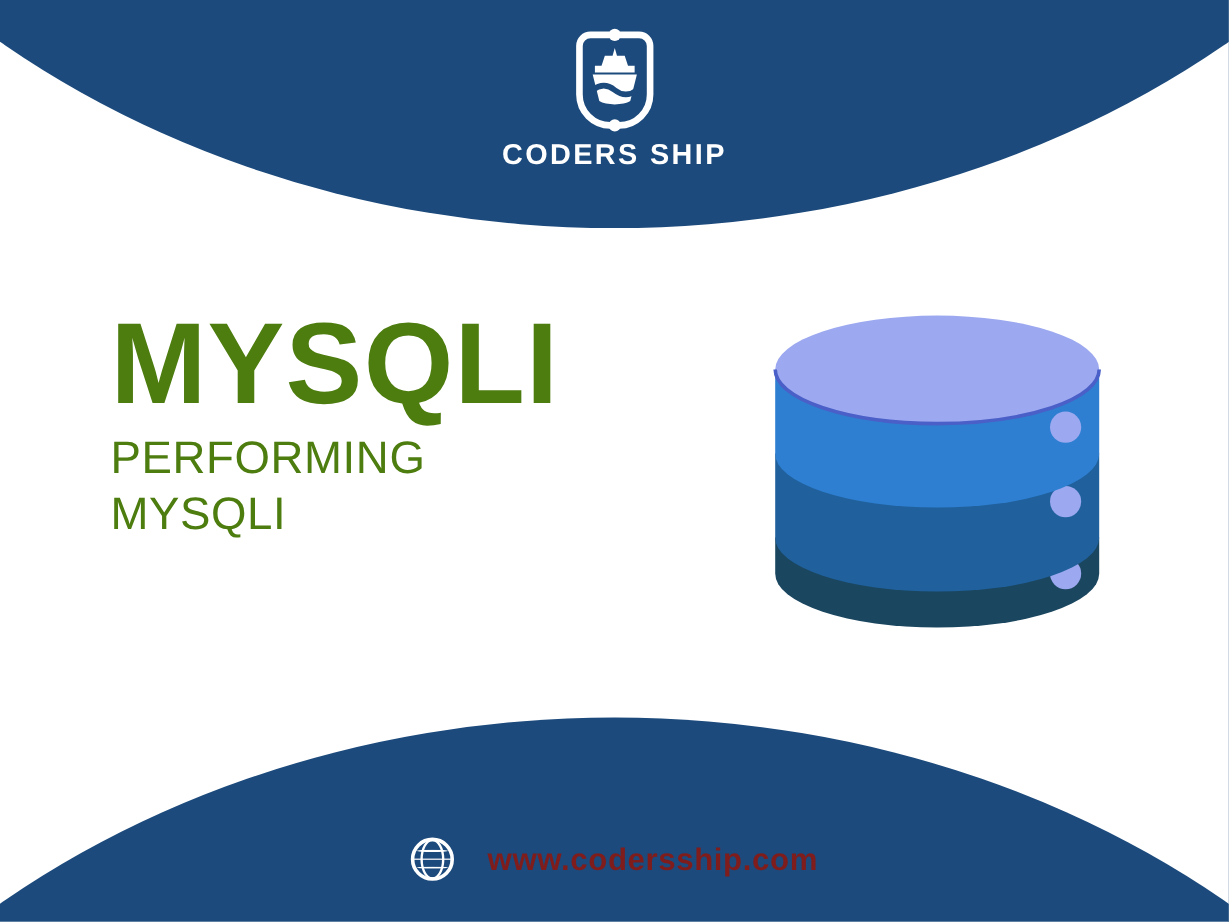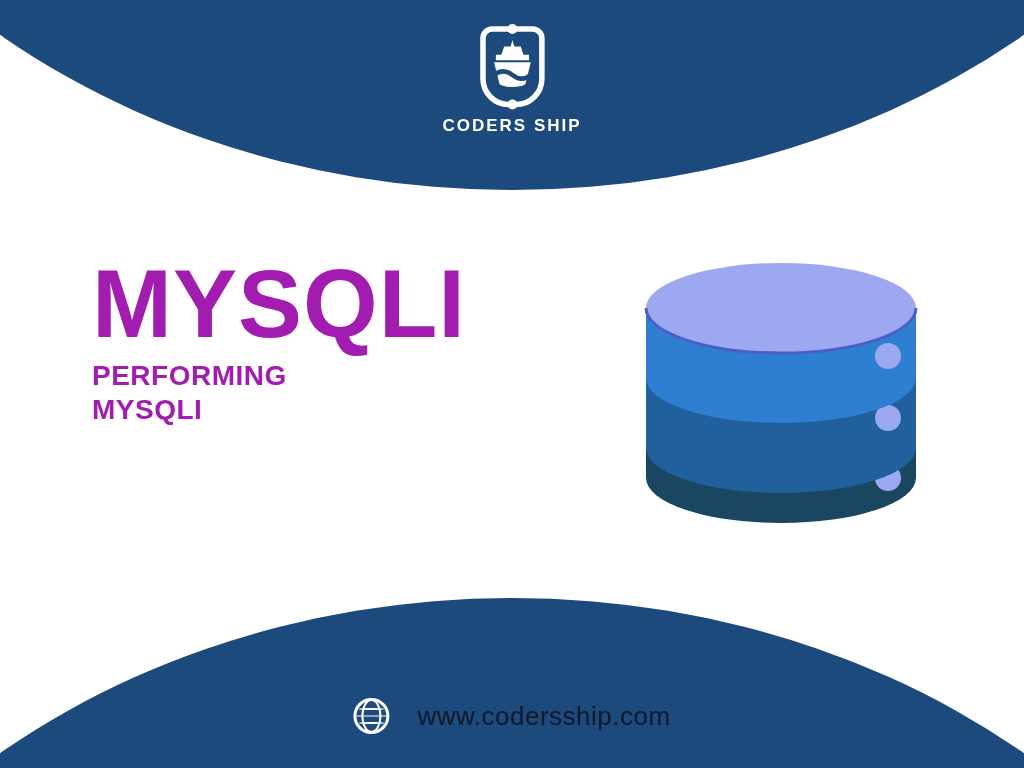--- a/index.html
+++ b/index.html
@@ -37,64 +37,65 @@
     position: absolute;
     top: 18px;
     left: 50%;
     transform: translateX(-50%);
     z-index: 2;
     text-align: center;
     color: #fff;
   }
   .logo-block svg { display: block; margin: 0 auto 6px auto; }
   .brand {
-    font-size: 17px;
+    font-size: 24px;
     font-weight: 800;
     letter-spacing: 2px;
   }
   .main-text {
     position: absolute;
     left: 92px;
     top: 258px;
     z-index: 2;
-    color: #a21caf;
+    color: #4d7c0f;
   }
   .main-text .title {
     font-size: 96px;
     font-weight: 900;
     letter-spacing: 1px;
     line-height: 0.95;
     margin-bottom: 10px;
   }
   .main-text .subtitle {
-    font-size: 28px;
-    font-weight: 700;
+    font-size: 38px;
+    font-weight: 400;
     line-height: 1.22;
     letter-spacing: 0.5px;
   }
   .db-illustration {
     position: absolute;
     right: 88px;
     top: 228px;
     width: 310px;
     height: 310px;
     z-index: 2;
   }
   .footer {
     position: absolute;
     bottom: 34px;
     left: 50%;
     transform: translateX(-50%);
     z-index: 2;
     display: flex;
     align-items: center;
     gap: 28px;
-    color: #0f172a;
+    color: #7f1d1d;
     font-size: 26px;
     letter-spacing: 0.5px;
+    font-weight: bold;
   }
   .globe {
     width: 36px; height: 36px;
     border: 3px solid #fff;
     border-radius: 50%;
     position: relative;
     flex-shrink: 0;
   }
   .globe::before, .globe::after {
     content: "";

